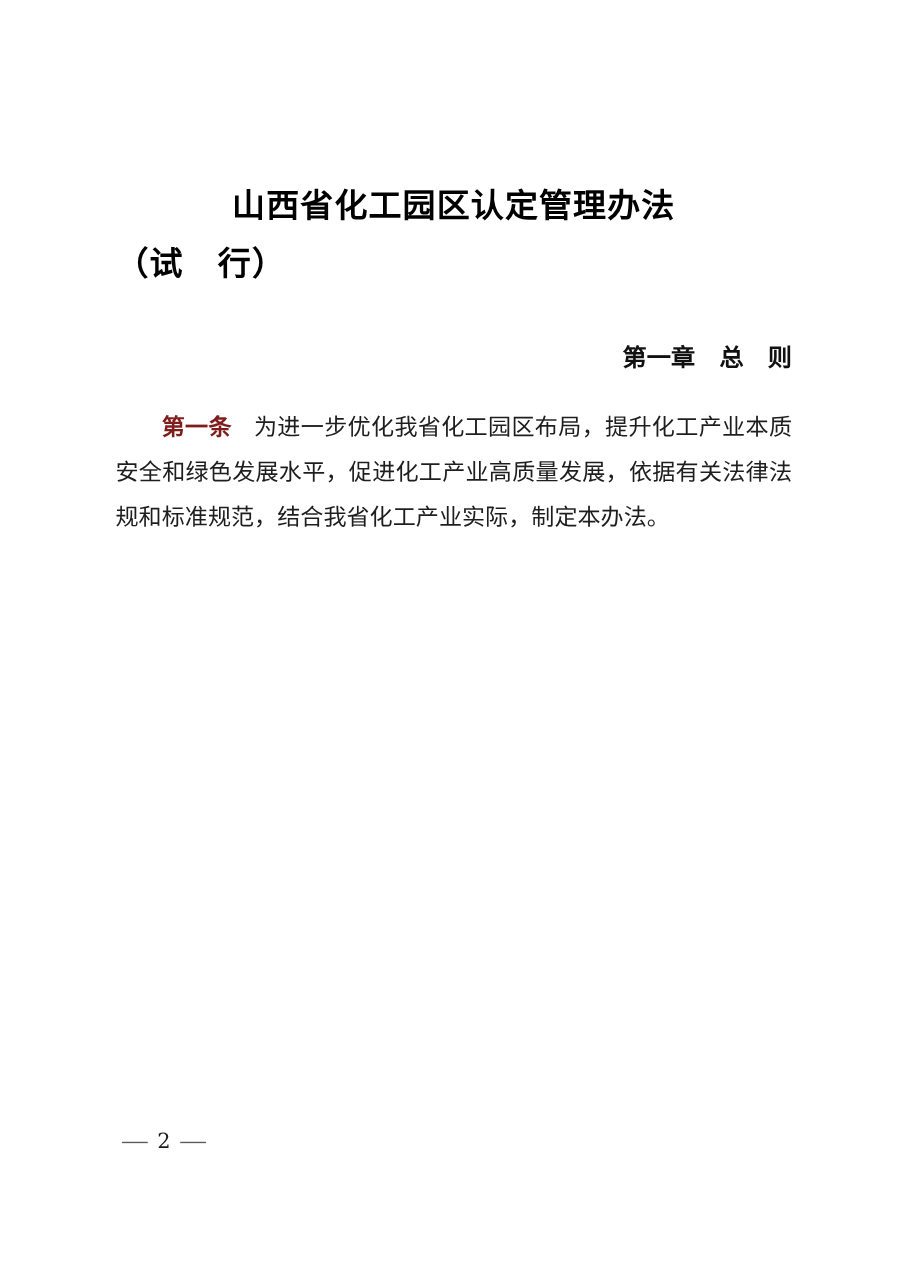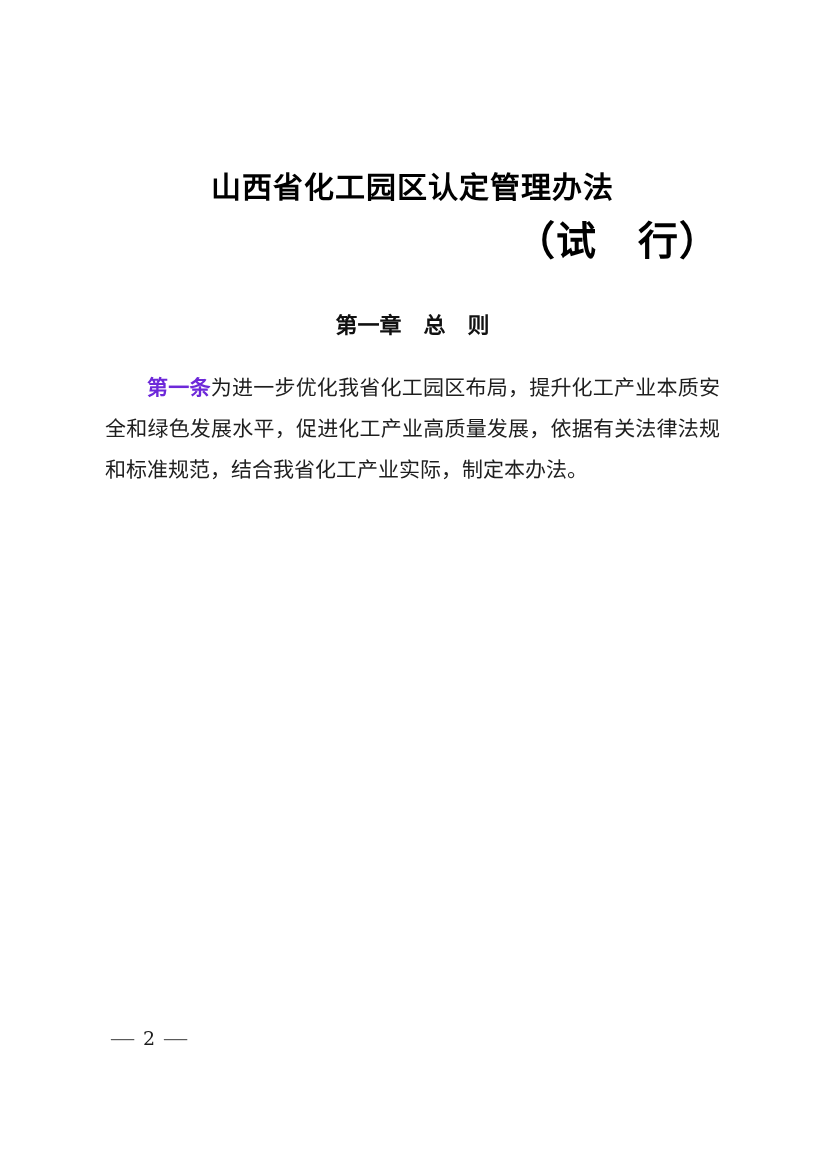--- a/index.html
+++ b/index.html
@@ -26,56 +26,57 @@
     font-size: 30px;
     line-height: 32px;
     font-weight: 700;
     text-align: center;
     letter-spacing: 1px;
     color: #000000;
     font-family: "DejaVu Serif", "Liberation Serif", serif;
   }
   .doc-subtitle {
     margin: 21px 0 0 0;
-    font-size: 40px;
+    font-size: 30px;
     line-height: 32px;
     font-weight: 700;
-    text-align: right;
+    text-align: left;
     letter-spacing: 1px;
     color: #000000;
     text-indent: 0;
     font-family: "DejaVu Serif", "Liberation Serif", serif;
   }
   .chapter-heading {
     margin: 56px 0 0 0;
     font-size: 22px;
     line-height: 25px;
     font-weight: 700;
-    text-align: center;
+    text-align: right;
     color: #111111;
     font-family: Liberation Sans, sans-serif;
   }
   .doc-body {
     margin-top: 30px;
     font-size: 21px;
     line-height: 41px;
     text-align: justify;
     text-justify: inter-ideograph;
     color: #1e1e1e;
   }
   .article {
     margin: 0;
     padding: 0;
     text-indent: 42px;
     word-break: break-all;
   }
   .article-label {
     font-family: "DejaVu Sans", "Liberation Sans", sans-serif;
     font-weight: 700;
-    color: #6d28d9;
+    color: #7f1d1d;
+    margin-right: 20px;
   }
   .page-footer {
     position: absolute;
     top: 1027px;
     left: 113px;
     display: flex;
     align-items: center;
     gap: 11px;
     font-size: 19px;
     line-height: 22px;

